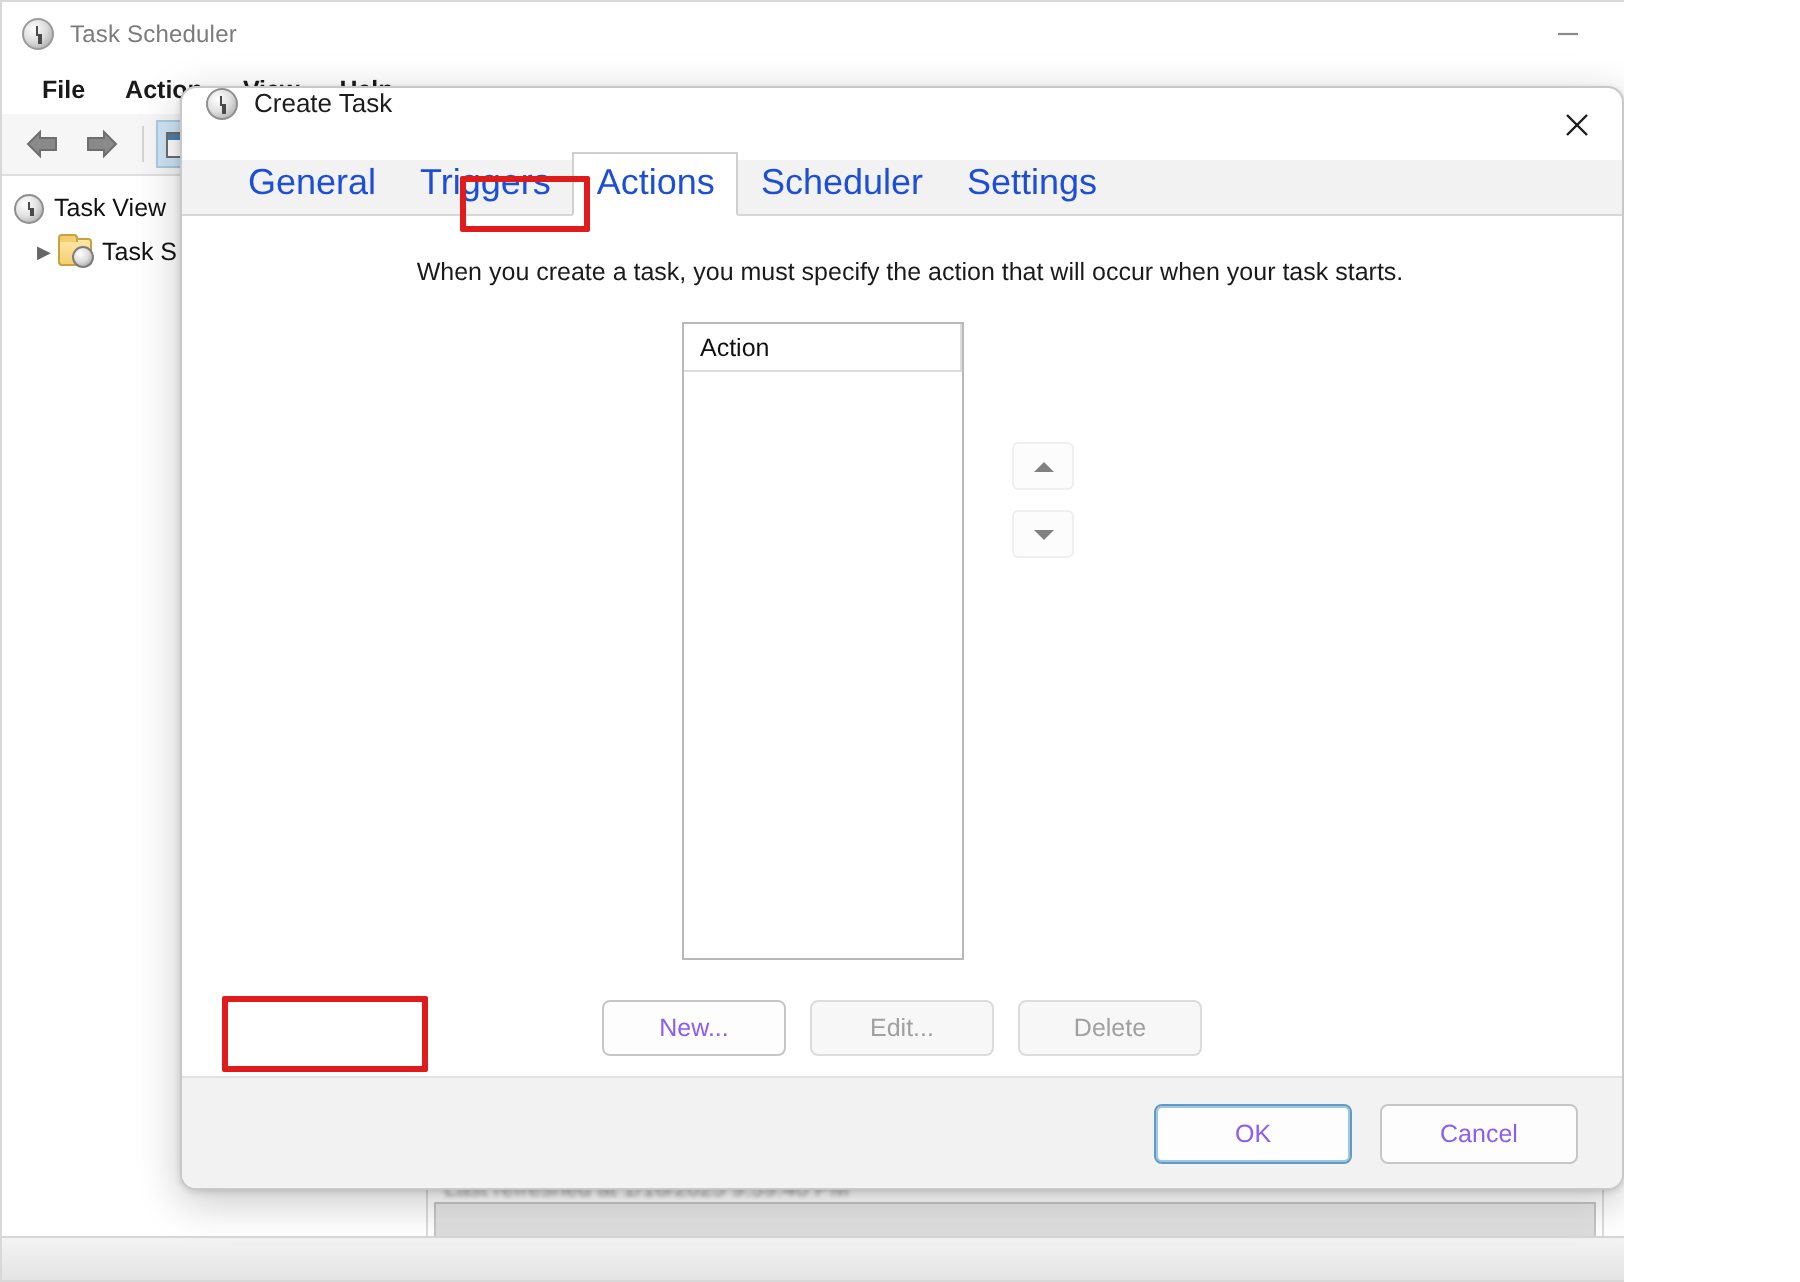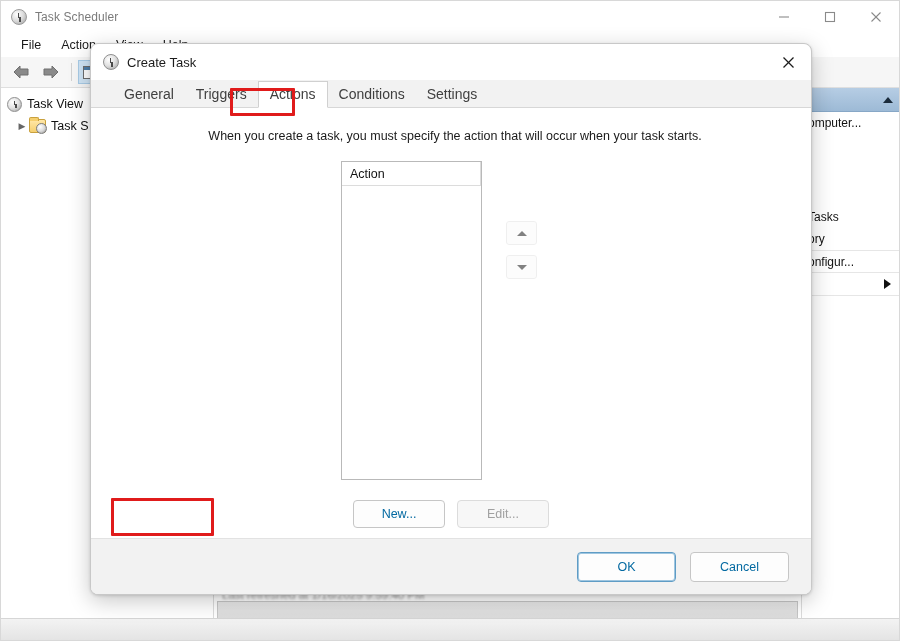--- a/index.html
+++ b/index.html
@@ -6,21 +6,21 @@
   html, body {
     margin: 0; padding: 0;
     width: 900px; height: 641px;
     overflow: hidden;
     font-family: "Liberation Sans", sans-serif;
     background: #ffffff;
   }
 
   #screen {
     position: relative;
-    width: 900px;
+    width: 812px;
     height: 641px;
     background: #f0f0f0;
     overflow: hidden;
   }
 
   
   .mmc-window {
     position: absolute;
     left: 0; top: 0;
     width: 900px; height: 641px;
@@ -76,21 +76,21 @@
   .menubar {
     height: 25px;
     flex: none;
     display: flex;
     align-items: center;
     padding-left: 10px;
     background: #ffffff;
     font-size: 12.5px;
     color: #1a1a1a;
   }
-  .menubar .mitem { padding: 2px 10px; }
+  .menubar .mitem { padding: 2px 10px; font-weight: bold; }
 
   .toolbar {
     height: 31px;
     flex: none;
     display: flex;
     align-items: center;
     padding-left: 6px;
     background: #f6f6f6;
     border-bottom: 1px solid #dfdfdf;
     gap: 2px;
@@ -286,21 +286,21 @@
     box-shadow: 0 6px 22px rgba(0,0,0,.22), 0 1px 3px rgba(0,0,0,.14);
     display: flex;
     flex-direction: column;
     overflow: hidden;
   }
   .dlg-title {
     height: 36px;
     flex: none;
     background: #ffffff;
     display: flex;
-    align-items: center;
+    align-items: flex-start;
     position: relative;
     border-radius: 8px 8px 0 0;
   }
   .dlg-title .dlg-icon {
     width: 16px; height: 16px;
     margin-left: 12px; margin-right: 8px;
     border-radius: 50%;
     background: radial-gradient(circle at 35% 32%, #ffffff 0%, #e0e0e0 48%, #9a9a9a 100%);
     border: 1px solid #8f8f8f;
     position: relative;
@@ -338,22 +338,22 @@
     flex: none;
     display: flex;
     align-items: flex-end;
     padding-left: 22px;
     background: #f2f2f2;
     border-bottom: 1px solid #d7d7d7;
     position: relative;
   }
   .tab {
     padding: 4px 11px 5px 11px;
-    font-size: 14px;
-    color: #404040;
+    font-size: 18px;
+    color: #1d4ed8;
     position: relative;
     white-space: nowrap;
   }
   .tab.active {
     background: #ffffff;
     border: 1px solid #d0d0d0;
     border-bottom: 1px solid #ffffff;
     margin-bottom: -1px;
   }
 
@@ -445,21 +445,21 @@
     padding-top: 10px;
   }
   .btn {
     height: 28px;
     min-width: 86px;
     padding: 0 14px;
     background: #fdfdfd;
     border: 1px solid #c6c6c6;
     border-radius: 4px;
     font-size: 12.5px;
-    color: #0369a1;
+    color: #8b5cf6;
     display: flex; align-items: center; justify-content: center;
     white-space: nowrap;
   }
   .btn.disabled { color: #a0a0a0; background: #f7f7f7; border-color: #dcdcdc; }
   .btn.wide { min-width: 92px; }
 
   .dlg-footer {
     flex: none;
     height: 56px;
     background: #f2f2f2;
@@ -592,21 +592,21 @@
           </svg>
       </div>
     </div>
 
     <div class="dlg-body">
 
       <div class="tabstrip">
         <div class="tab">General</div>
         <div class="tab">Triggers</div>
         <div class="tab active">Actions</div>
-        <div class="tab">Conditions</div>
+        <div class="tab">Scheduler</div>
         <div class="tab">Settings</div>
       </div>
 
       <div class="tabpanel">
 
         <div class="intro-text">When you create a task, you must specify the action that will occur when your task starts.</div>
 
         <div class="grid-row">
           <div class="actions-grid">
             <div class="grid-head">
@@ -621,20 +621,21 @@
             </div>
             <div class="reorder-btn">
               <span class="tri-down"></span>
             </div>
           </div>
         </div>
 
         <div class="grid-buttons">
           <div class="btn wide">New...</div>
           <div class="btn wide disabled">Edit...</div>
+          <div class="btn wide disabled">Delete</div>
         </div>
 
       </div>
 
       <div class="dlg-footer">
         <div class="btn footer primary-focus">OK</div>
         <div class="btn footer">Cancel</div>
       </div>
 
     </div>

